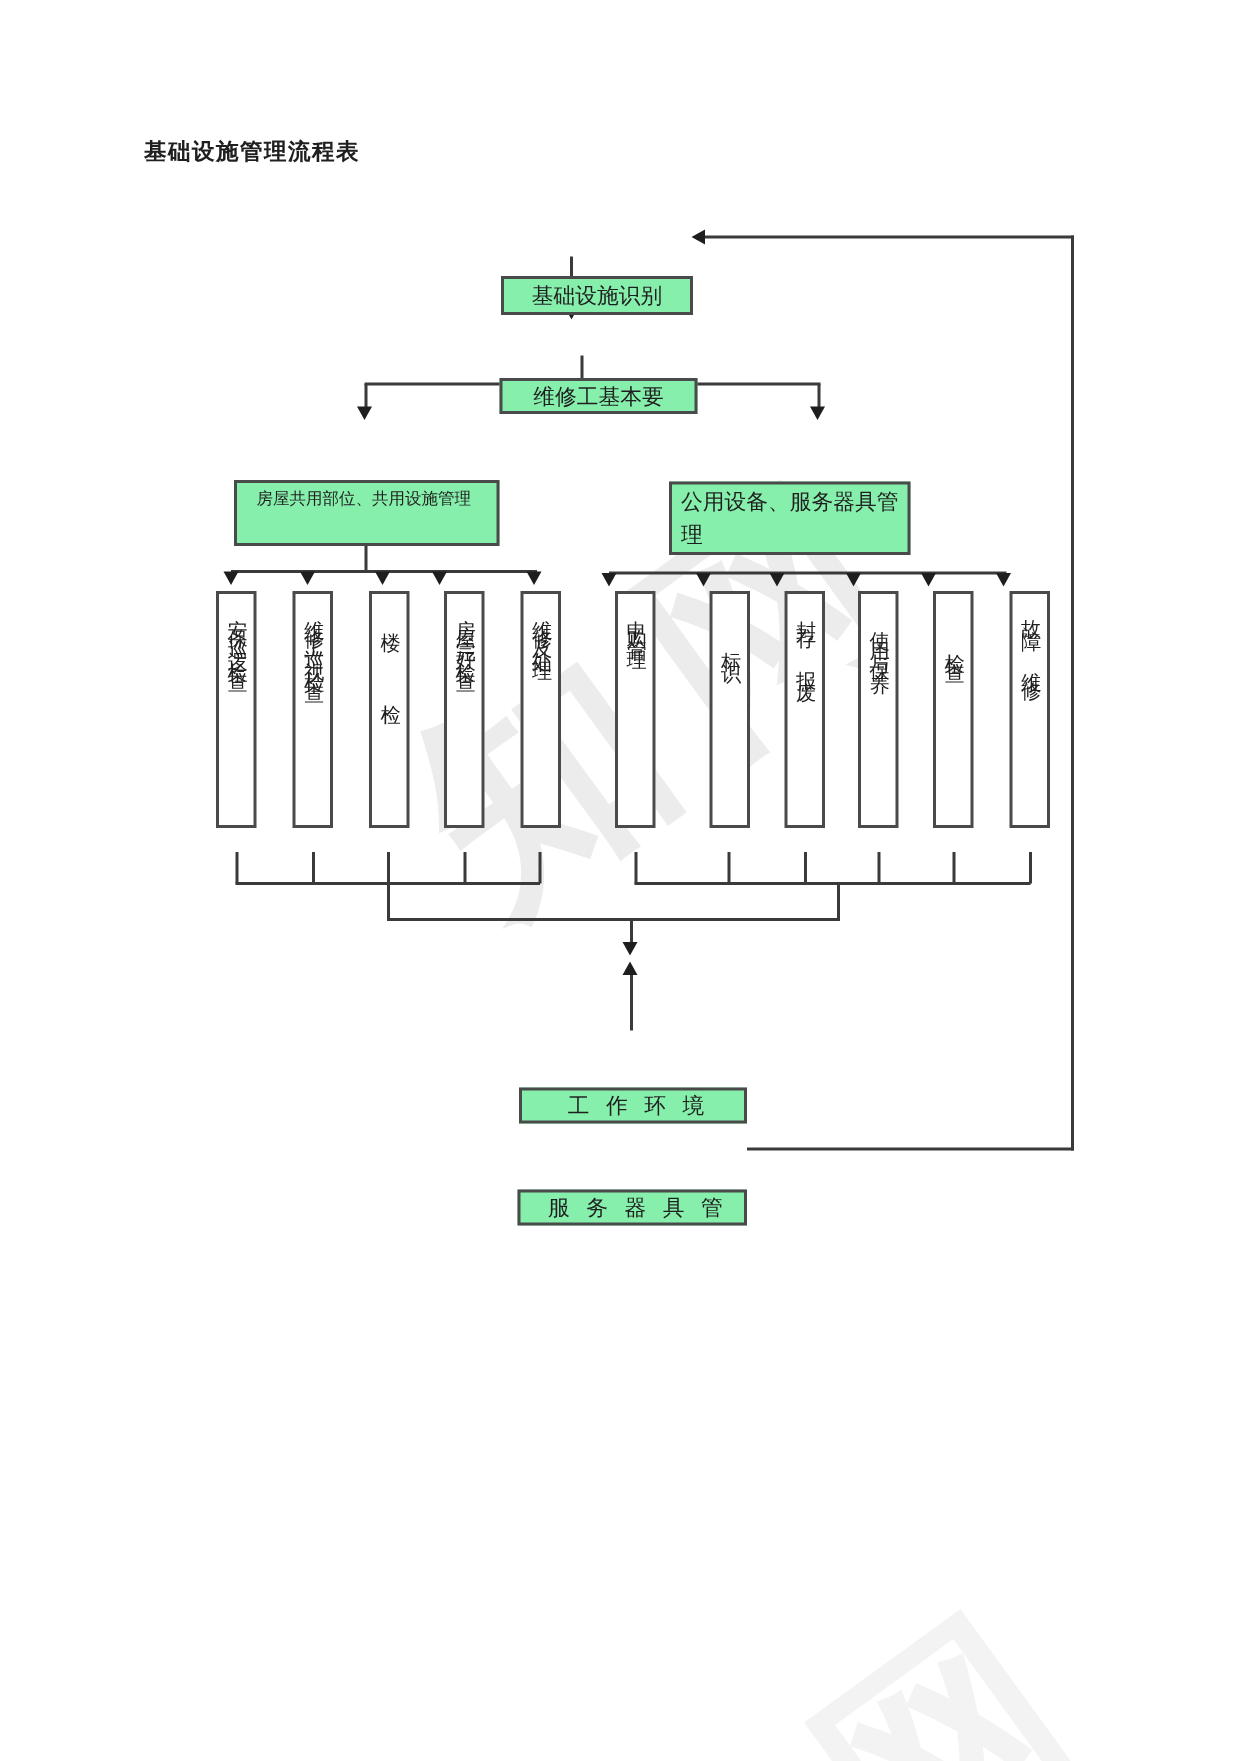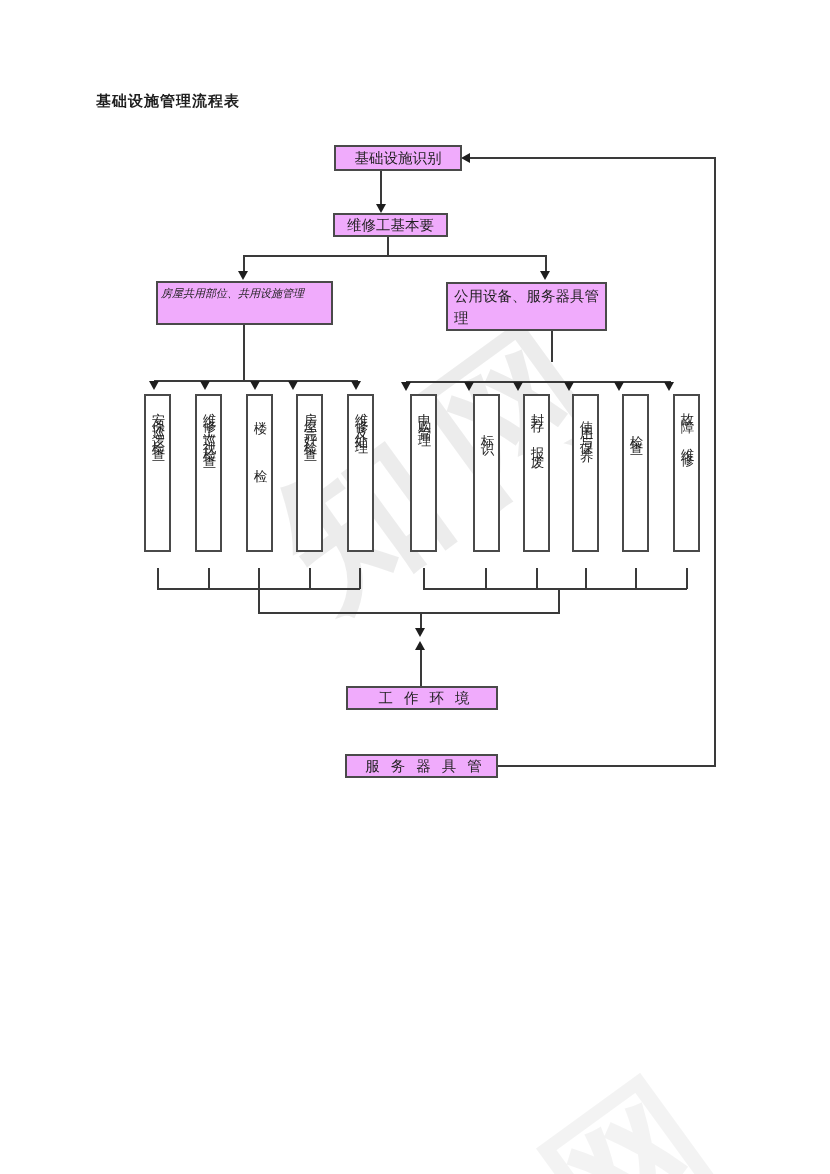--- a/index.html
+++ b/index.html
@@ -6,25 +6,25 @@
   body{
     width:830px;height:1174px;position:relative;overflow:hidden;
     background:#ffffff;color:#1f1f1f;
     font-family:"Liberation Sans","DejaVu Sans",sans-serif;
   }
   .page-title{
     position:absolute;left:96px;top:92px;
     font-size:15px;font-weight:bold;letter-spacing:1px;z-index:4;
   }
   .node{
-    position:absolute;box-sizing:border-box;background:#f0abfc;
+    position:absolute;box-sizing:border-box;background:#86efac;
     border:2px solid #4a4a4a;display:flex;align-items:center;justify-content:center;
-    font-size:14.5px;z-index:3;white-space:nowrap;overflow:hidden;
+    font-size:14.5px;z-index:3;white-space:nowrap;overflow:hidden;margin-top:39px;
   }
-  .node.small-text{font-size:11px;justify-content:flex-start;align-items:flex-start;padding:3px 3px;font-style:italic;}
+  .node.small-text{font-size:11px;justify-content:flex-start;align-items:flex-start;padding:3px 13px;}
   .node.two-line{font-size:14.5px;justify-content:flex-start;align-items:flex-start;
     padding:2px 6px;white-space:normal;line-height:1.5;}
   .node.spaced{letter-spacing:11px;padding-left:15px;}
   .vbox{
     position:absolute;box-sizing:border-box;background:#fff;
     border:2px solid #4a4a4a;display:flex;justify-content:center;z-index:3;
   }
   .vtext{
     writing-mode:vertical-rl;text-orientation:upright;
     font-size:13.5px;letter-spacing:7px;line-height:1.4;
@@ -48,21 +48,21 @@
 
 <div>
 
   <div class="page-title">基础设施管理流程表</div>
 
   <div class="watermark" id="wm1" style="left:265px;top:355px;">知网</div>
   <div class="watermark" id="wm2" style="left:385px;top:1108px;">知网</div>
 
   <div class="node" style="left:334px;top:145px;width:128px;height:26px;">基础设施识别</div>
 
-  <div class="node" style="left:333px;top:213px;width:115px;height:24px;">维修工基本要</div>
+  <div class="node" style="left:333px;top:213px;width:132px;height:24px;">维修工基本要</div>
 
   <div class="node small-text" style="left:156px;top:281px;width:177px;height:44px;">房屋共用部位、共用设施管理</div>
 
   <div class="node two-line" style="left:446px;top:282px;width:161px;height:49px;">
       <div><span>公用设备、服务器具管</span><br><span>理</span></div>
     </div>
 
   <div id="columns">
       <div class="vbox" style="left: 144px; top: 394px; width: 27px; height: 158px; align-items: flex-start;">
         <span class="vtext" style="padding-top: 6px;">安保巡逻检查</span>

